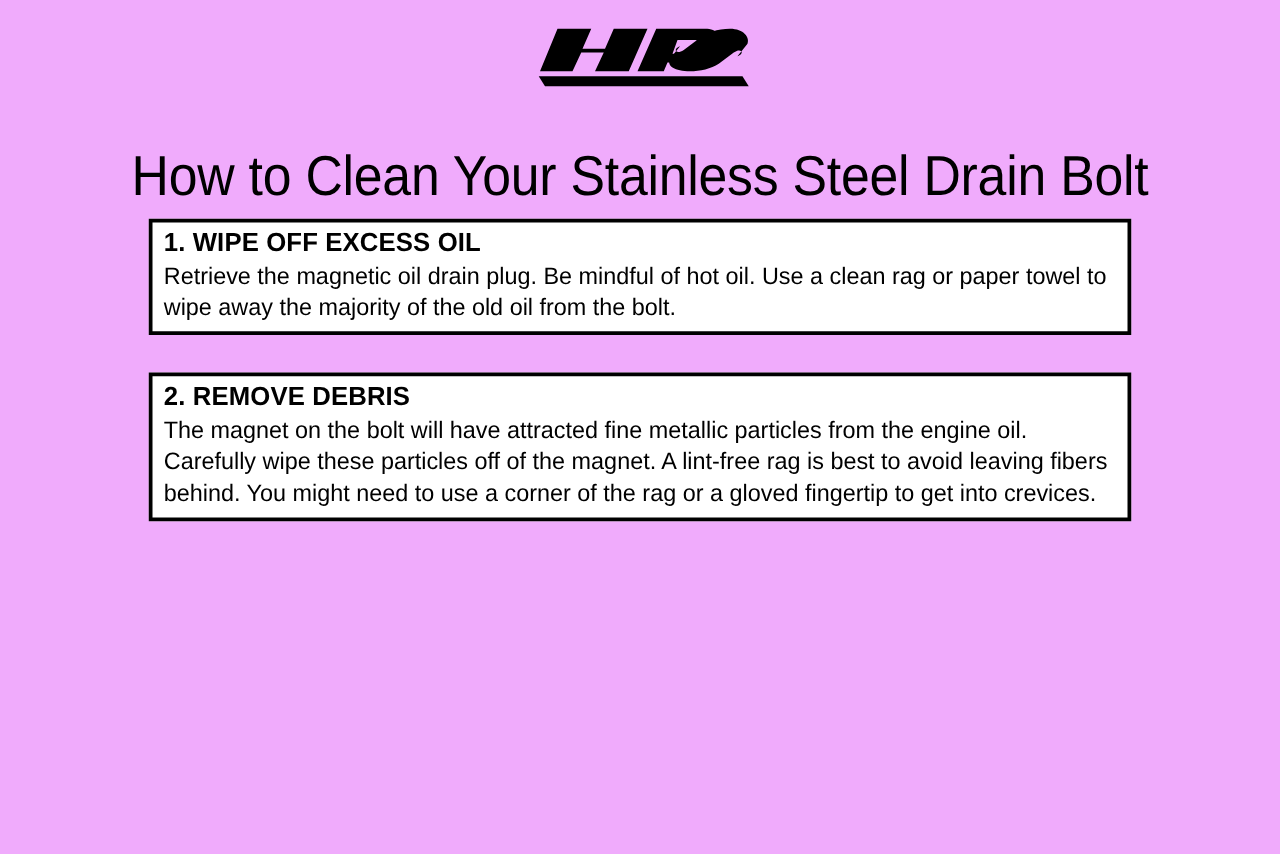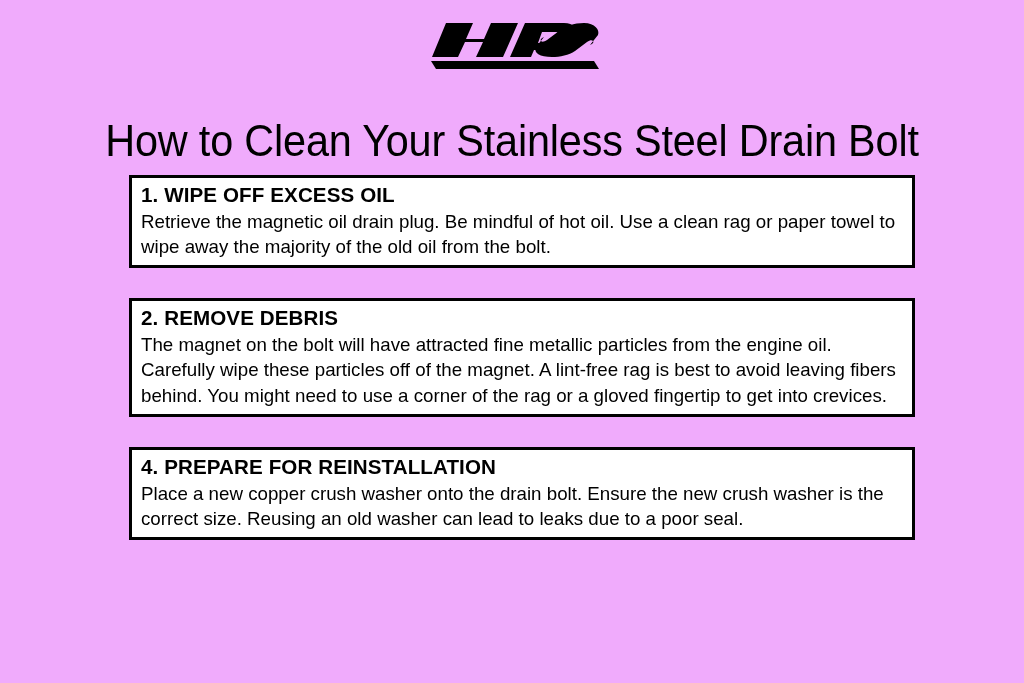--- a/index.html
+++ b/index.html
@@ -52,21 +52,21 @@
     line-height: 1;
     transform: scaleX(0.92);
     transform-origin: center top;
     white-space: nowrap;
   }
 
   
   .steps {
     position: absolute;
     top: 175px;
-    left: 129px;
+    left: 119px;
     width: 786px;
   }
   .step-box {
     border: 3px solid #000000;
     background: #ffffff;
     box-sizing: border-box;
     padding: 5px 9px 6px 9px;
     margin-bottom: 30px;
   }
   .step-box:last-child {
@@ -137,22 +137,15 @@
     <div class="step-box">
       <div class="step-heading">2. REMOVE DEBRIS</div>
       <div class="step-body">
         <span class="ln">The magnet on the bolt will have attracted fine metallic particles from the engine oil.</span>
         <span class="ln">Carefully wipe these particles off of the magnet. A lint-free rag is best to avoid leaving fibers</span>
         <span class="ln">behind. You might need to use a corner of the rag or a gloved fingertip to get into crevices.</span>
       </div>
     </div>
 
 
-    <div class="step-box">
-      <div class="step-heading">4. PREPARE FOR REINSTALLATION</div>
-      <div class="step-body">
-        <span class="ln">Place a new copper crush washer onto the drain bolt. Ensure the new crush washer is the</span>
-        <span class="ln">correct size. Reusing an old washer can lead to leaks due to a poor seal.</span>
-      </div>
-    </div>
 
   </div>
 </div>
 
 </body></html>

